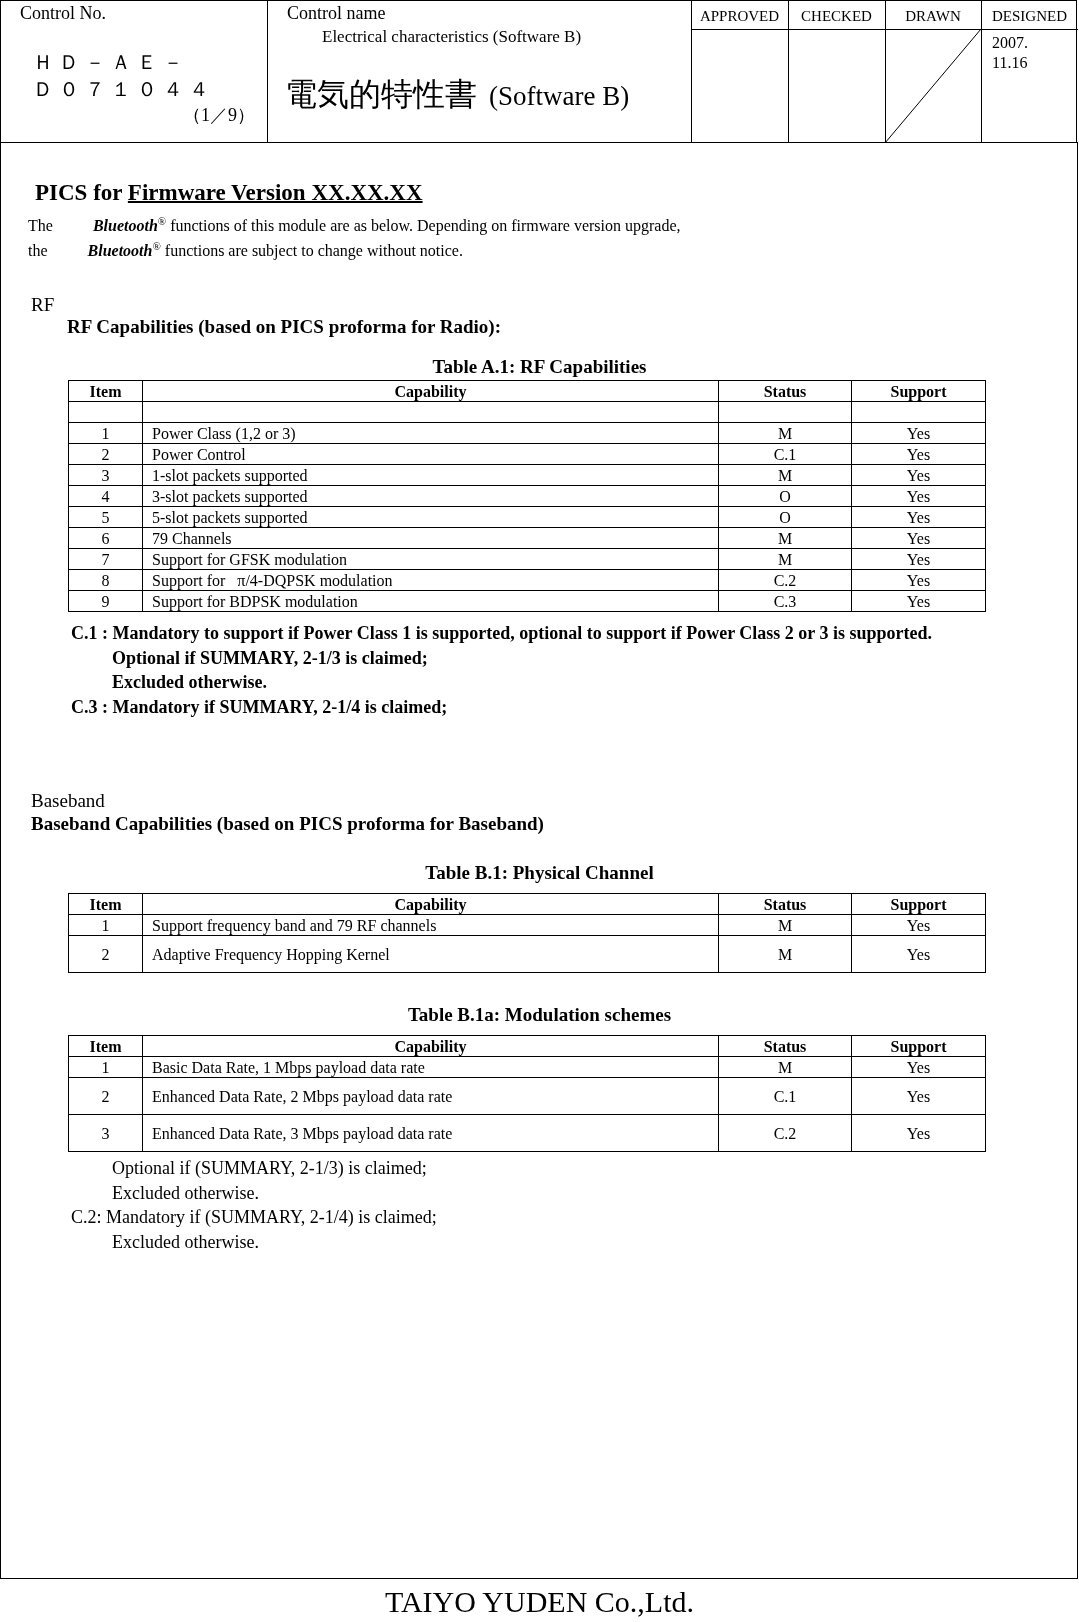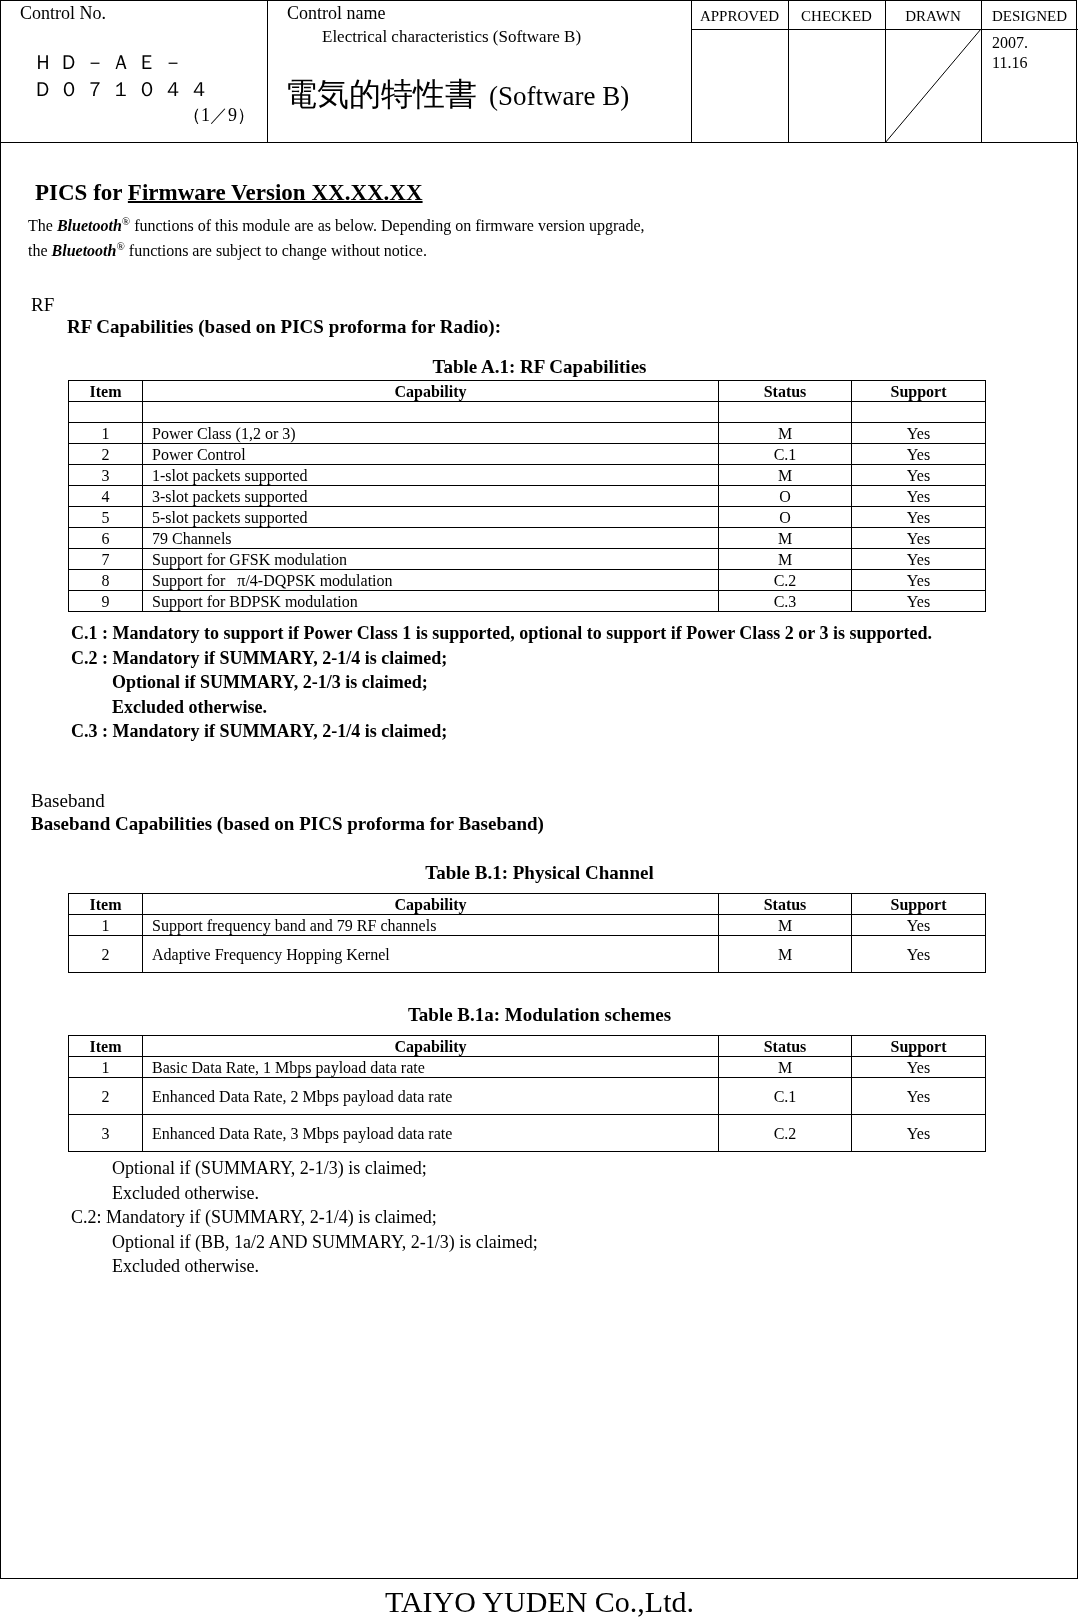--- a/index.html
+++ b/index.html
@@ -18,21 +18,21 @@
   .lbl { font-size: 18px; margin-left: 8px; }
   .ctl-no { font-size: 20px; letter-spacing: 6px; line-height: 26px; }
   .sign-h { font-size: 15px; text-align: center; position: absolute; top: 7px; }
   .body-frame {
     position: absolute; left: 0; top: 142px; width: 1078px; height: 1437px;
     border: 1px solid #000; border-top: none; box-sizing: border-box;
   }
   .pics-title { font-size: 23px; font-weight: bold; }
   .pics-title u { text-decoration: underline; text-decoration-thickness: 2px; }
   .intro { font-size: 16px; line-height: 25px; }
-  .intro b { font-style: italic; }
+  .intro b { font-style: italic; margin-left: 36px; }
   .sec-plain { font-size: 19px; }
   .sec-bold { font-size: 19px; font-weight: bold; }
   .tbl-title { font-size: 19px; font-weight: bold; text-align: center; width: 1079px; left: 0; }
   table.pics {
     position: absolute; left: 68px; width: 917px; border-collapse: collapse;
     font-size: 16px; table-layout: fixed;
   }
   table.pics th, table.pics td {
     border: 1px solid #000; padding: 0 6px; height: 21px; box-sizing: border-box;
     line-height: 19px;
@@ -173,21 +173,20 @@
         <td class="c">9</td>
         <td class="l">Support for BDPSK modulation</td>
         <td class="c">C.3</td>
         <td class="c">Yes</td>
       </tr>
   </tbody>
 </table>
 
 <div class="abs note" style="left:71px;top:621px;white-space:nowrap;font-weight:bold;">
   <div>C.1 : Mandatory to support if Power Class 1 is supported, optional to support if Power Class 2 or 3 is supported.</div>
-  <div>C.2 : Mandatory if SUMMARY, 2-1/4 is claimed;</div>
   <div class="ind">Optional if SUMMARY, 2-1/3 is claimed;</div>
   <div class="ind">Excluded otherwise.</div>
   <div>C.3 : Mandatory if SUMMARY, 2-1/4 is claimed;</div>
 </div>
 
 <div class="abs sec-plain" style="left:31px;top:790px;">Baseband</div>
 <div class="abs sec-bold" style="left:31px;top:813px;">Baseband Capabilities (based on PICS proforma for Baseband)</div>
 
 <div class="abs tbl-title" style="top:862px;">Table B.1: Physical Channel</div>
 <table class="pics" style="top:893px;">
@@ -256,17 +255,16 @@
         <td class="c">C.2</td>
         <td class="c">Yes</td>
       </tr>
   </tbody>
 </table>
 
 <div class="abs note" style="left:71px;top:1156px;white-space:nowrap;">
   <div class="ind">Optional if (SUMMARY, 2-1/3) is claimed;</div>
   <div class="ind">Excluded otherwise.</div>
   <div>C.2: Mandatory if (SUMMARY, 2-1/4) is claimed;</div>
-  <div class="ind">Optional if (BB, 1a/2 AND SUMMARY, 2-1/3) is claimed;</div>
   <div class="ind">Excluded otherwise.</div>
 </div>
 
 <div class="abs footer">TAIYO YUDEN Co.,Ltd.</div>
 
 </body></html>

